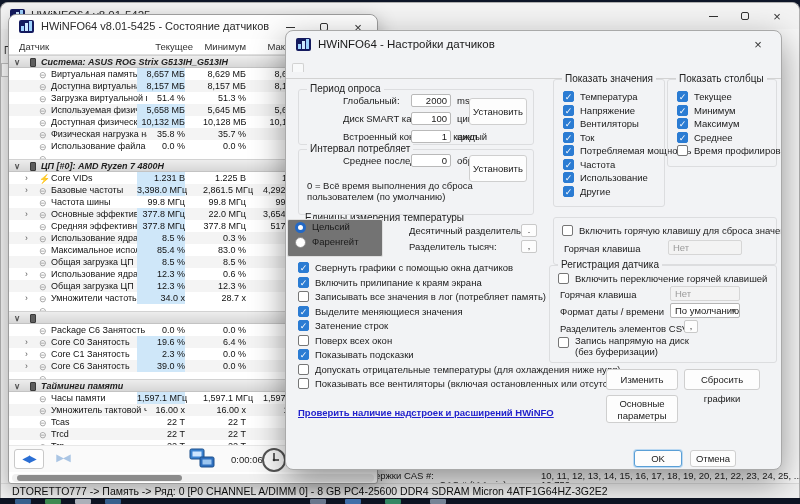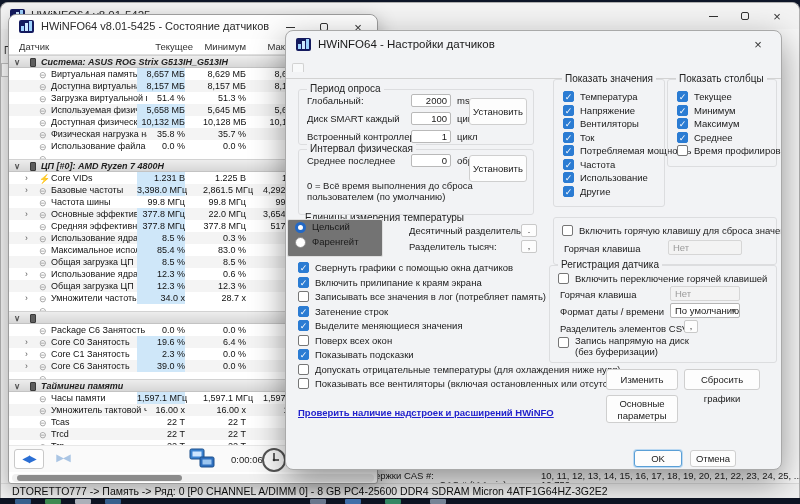--- a/index.html
+++ b/index.html
@@ -96,21 +96,21 @@
   .group { position:absolute; border:1px solid #dcdddf; border-radius:3px; }
   .glabel { position:absolute; font-size:10px; color:#222; background:#f2f3f5; padding:0 3px; white-space:nowrap; }
   .btn { position:absolute; background:#fdfdfd; border:1px solid #cfcfcf; border-radius:3px; font-size:9.5px; color:#1a1a1a;
     text-align:center; font-family:"Liberation Sans",sans-serif; }
   
   #g-poll { left:12px; top:58px; width:236px; height:56px; }
   #g-poll .glabel { top:-7px; left:8px; }
   #g-avg { left:12px; top:118px; width:236px; height:66px; }
   #g-avg .glabel { top:-7px; left:8px; }
   .prow { position:relative; height:14px; margin:4px 0 0 8px; font-size:9.5px; line-height:13px; }
-  .plabel { white-space:nowrap; }
+  .plabel { white-space:nowrap;margin-left:36px; }
   .pinput { position:absolute; left:104px; top:0; width:40px; height:13px; background:#fff; border:1px solid #b9b9b9;
     border-radius:2px; text-align:right; padding-right:3px; font-size:9.5px; line-height:11px; }
   .punit { position:absolute; left:150px; top:0; }
   .set-btn { width:58px; height:27px; right:6px; top:8px; line-height:25px; }
   #g-avg .set-btn { top:5px; }
   .avg-note { position:absolute; left:8px; top:30px; width:205px; font-size:9.5px; color:#222; line-height:11px; }
   
   #unitsbox { position:absolute; left:1px; top:188px; width:96px; height:38px; background:#737373; border:1px solid #e0e0e0; border-radius:2px; }
   #unitslabel { position:absolute; left:16px; top:181px; font-size:10px; background:transparent; white-space:nowrap; }
   .rrow { position:relative; height:15px; font-size:9.5px; line-height:14px; padding-left:24px; }
@@ -542,21 +542,21 @@
         <div class="prow">
     <span class="plabel">Встроенный контроллер каждый</span>
     <span class="pinput">1</span>
     <span class="punit">цикл</span>
   </div>
       </div>
     <button class="btn set-btn">Установить</button>
   </div>
 
   <div class="group" id="g-avg">
-    <span class="glabel">Интервал физическая</span>
+    <span class="glabel">Интервал потребляет</span>
     <div>
         <div class="prow">
     <span class="plabel">Среднее последнее</span>
     <span class="pinput">0</span>
     <span class="punit">образец</span>
   </div>
       </div>
     <button class="btn set-btn">Установить</button>
     <div class="avg-note">0 = Всё время выполнения до сброса пользователем (по умолчанию)</div>
   </div>
@@ -592,25 +592,25 @@
       <div class="crow checked">
     <span class="cbox"></span>
     <span class="clabel">Включить прилипание к краям экрана</span>
   </div>
       <div class="crow">
     <span class="cbox"></span>
     <span class="clabel">Записывать все значения в лог (потребляет память)</span>
   </div>
       <div class="crow checked">
     <span class="cbox"></span>
+    <span class="clabel">Выделите меняющиеся значения</span>
+  </div>
+      <div class="crow checked">
+    <span class="cbox"></span>
     <span class="clabel">Затенение строк</span>
-  </div>
-      <div class="crow checked">
-    <span class="cbox"></span>
-    <span class="clabel">Выделите меняющиеся значения</span>
   </div>
       <div class="crow">
     <span class="cbox"></span>
     <span class="clabel">Поверх всех окон</span>
   </div>
       <div class="crow checked">
     <span class="cbox"></span>
     <span class="clabel">Показывать подсказки</span>
   </div>
       <div class="crow">

